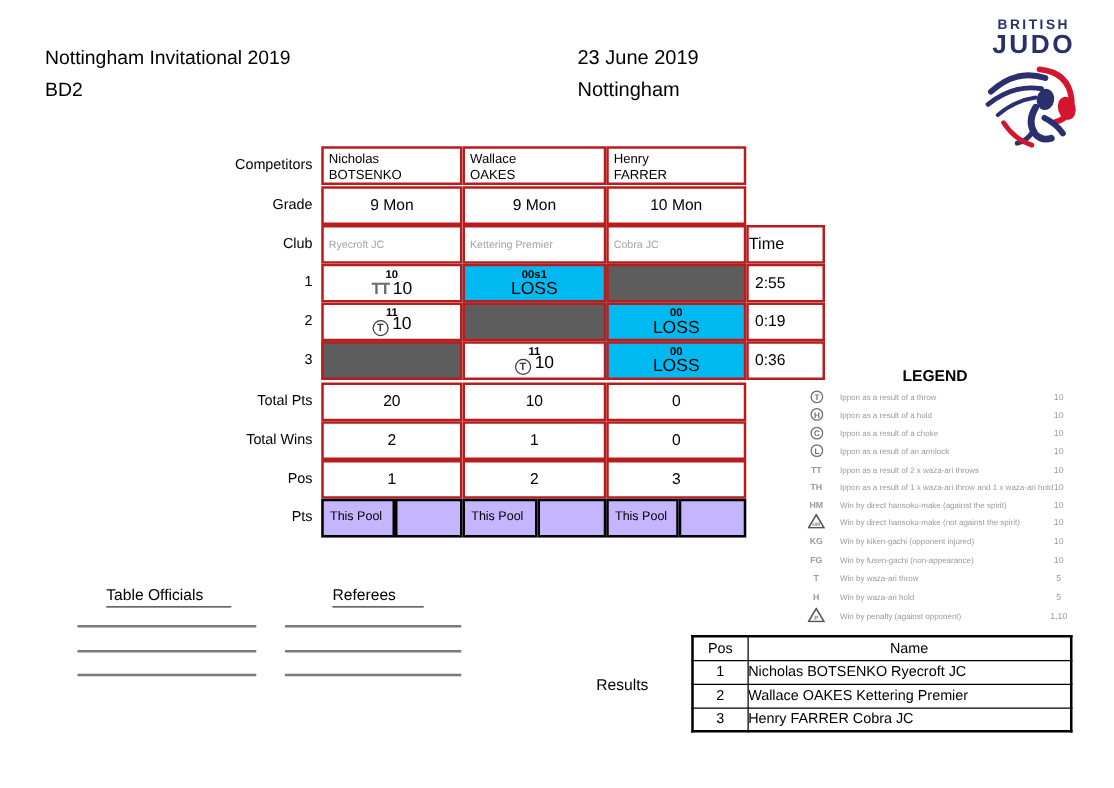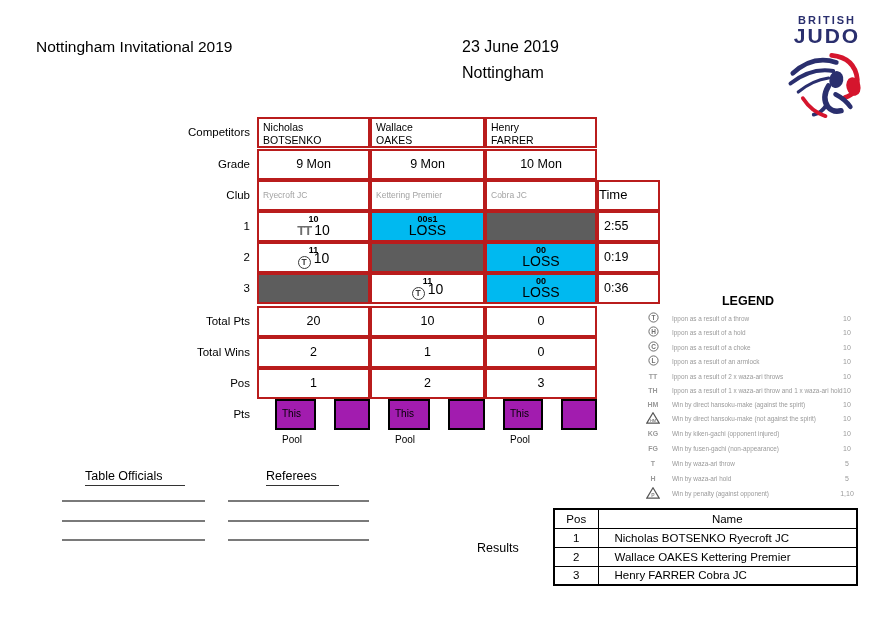--- a/index.html
+++ b/index.html
@@ -32,21 +32,21 @@
   .score { position:absolute; top:1px; left:0; right:0; text-align:center; font-size:9px; font-weight:bold; }
   .mval  { position:absolute; bottom:2px; left:0; right:0; text-align:center; font-size:14px; }
   .bye  { background:#5d5d5d; }
   .loss { background:#00b9f0; }
   .sym-tt { color:#6e6e6e; font-weight:bold; font-size:13px; letter-spacing:-1px; margin-right:3px; }
   .sym-circle { display:inline-block; width:13px; height:13px; border:1.5px solid #3a3a3a; border-radius:50%;
                 font-size:8.5px; font-weight:bold; color:#3a3a3a; line-height:10.5px; text-align:center;
                 vertical-align:-2px; margin-right:3px; }
   .total-cell { text-align:center; font-size:12.5px; line-height:26px; }
   .pts-col { border:none; background:transparent; display:flex; }
-  .pts-sub { border:2px solid #000; background:#a21caf; height:31px;margin-left:18px; }
+  .pts-sub { border:2px solid #000; background:#c4b5fd; height:31px; }
   .pts-left { width:52%; font-size:10px; line-height:26px; padding-left:5px; }
   .pts-right { width:48%; }
 
   
   .legend-title { position:absolute; left:643px; top:294px; width:210px; text-align:center; font-size:12.5px; font-weight:bold; }
   .legend { position:absolute; left:643px; top:311px; width:228px; }
   .litem { position:absolute; left:0; width:228px; height:14px; display:flex; align-items:center; }
   .licon { width:20px; text-align:center; font-size:7px; font-weight:bold; color:#9a9a9a; flex:none; }
   .ltext { margin-left:9px; font-size:6.4px; color:#9a9a9a; white-space:nowrap; flex:1; }
   .lval  { position:absolute; left:187px; width:34px; text-align:center; font-size:7px; color:#9a9a9a; }
@@ -54,30 +54,31 @@
   
   .sig-title { position:absolute; font-size:12.5px; border-bottom:1px solid #333; padding:0 22px 2px 0; }
   .sig-line { position:absolute; height:2px; background:#7a7a7a; }
 
   
   .results-label { position:absolute; left:477px; top:541px; font-size:12.5px; }
   .results-table { position:absolute; left:553px; top:508px; border-collapse:collapse; }
   .results-table td { border:1.5px solid #000; height:19px; font-size:11.5px; }
   .results-table { border:2px solid #000; }
   .rt-pos { width:44px; text-align:center; }
-  .rt-name { width:259px; padding-left:16px; }
+  .rt-name { width:259px; padding-left:0; }
   .rt-name-head { text-align:center; padding-left:0; }
 </style>
 </head>
 <body>
 
 <div class="page">
 
   <div class="title-block">
     <div>Nottingham Invitational 2019</div>
+    <div>BD2</div>
   </div>
   <div class="date-block">
     <div>23 June 2019</div>
     <div>Nottingham</div>
   </div>
 
   <div class="logo">
     <div class="logo-t1">BRITISH</div>
     <div class="logo-t2">JUDO</div>
     <svg width="80" height="70" viewBox="0 0 100 90">

